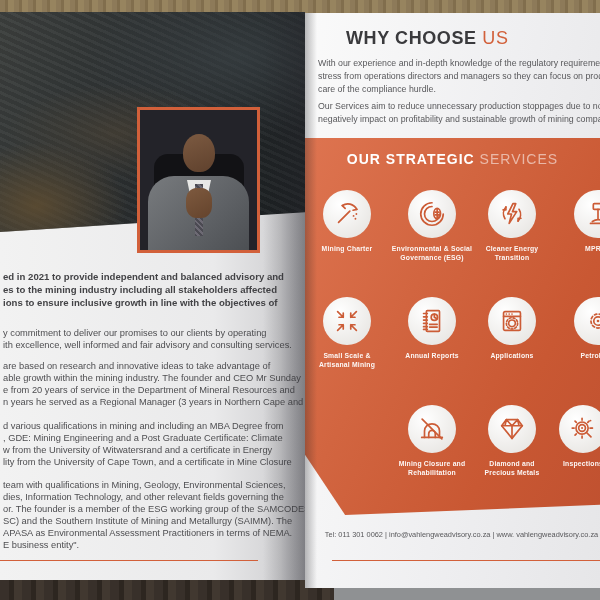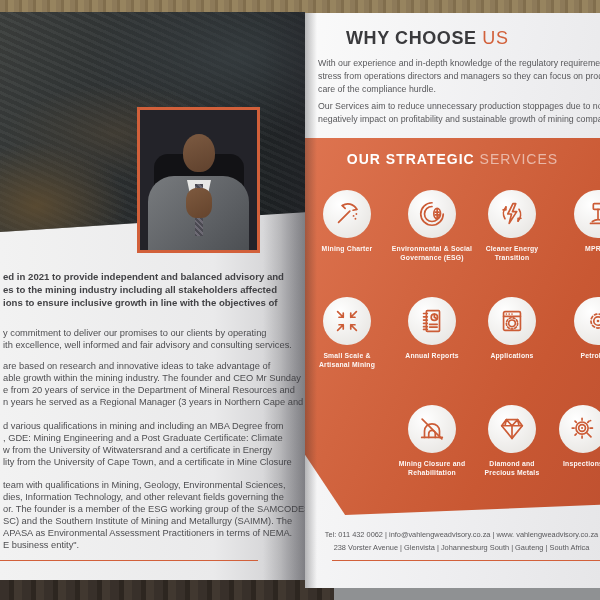--- a/index.html
+++ b/index.html
@@ -330,18 +330,17 @@
           </svg>
         </div>
         <div class="svc-label">
           <div>Inspections</div>
           <div></div>
         </div>
       </div>
     </div>
 
     <div class="rp-footer">
-      <div>Tel: 011 432 0062 | info@vahlengweadvisory.co.za | www. vahlengweadvisory.co.za</div>
-      <div>238 Vorster Avenue | Glenvista | Johannesburg South | Gauteng | South Africa</div>
+      <div>Tel: 011 301 0062 | info@vahlengweadvisory.co.za | www. vahlengweadvisory.co.za</div>
     </div>
     <div class="rp-rule"></div>
   </div>
 </div>
 
 </body></html>

